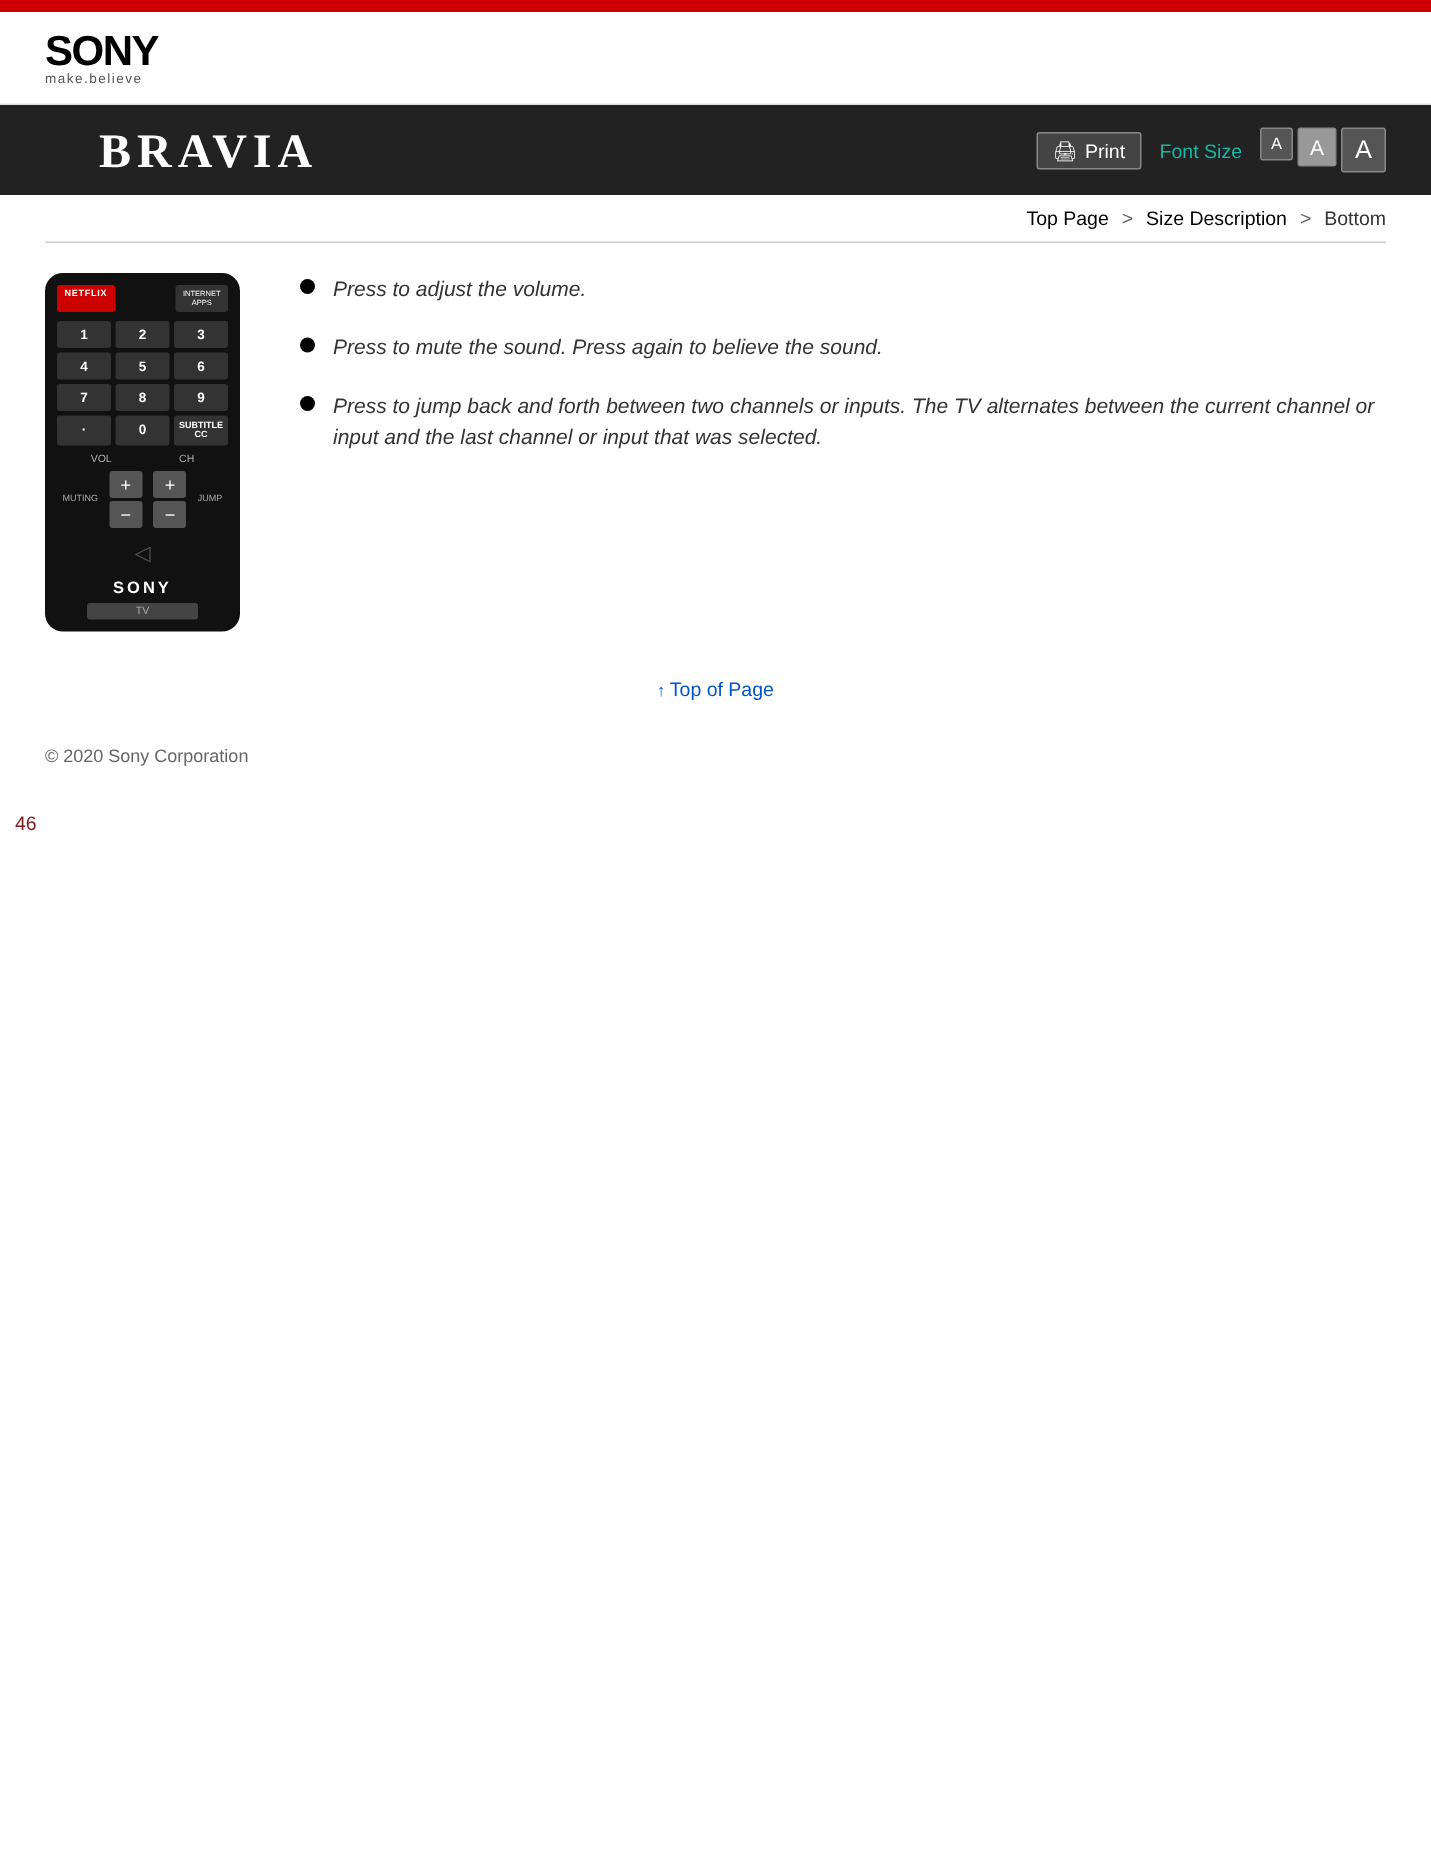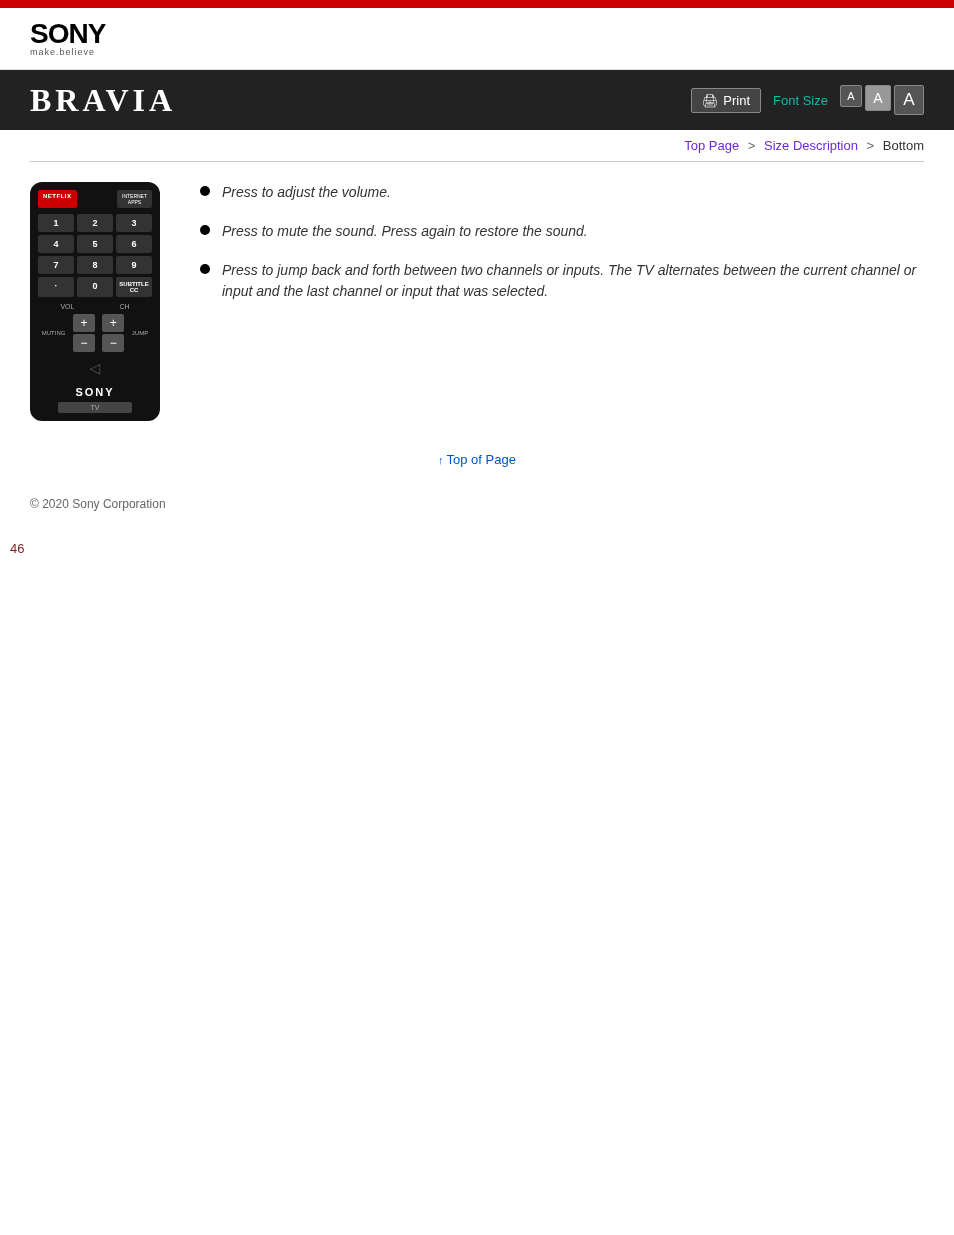--- a/index.html
+++ b/index.html
@@ -49,20 +49,21 @@
       justify-content: space-between;
       height: 60px;
     }
     .bravia-title {
       font-family: Georgia, serif;
       font-size: 32px;
       font-weight: bold;
       color: #fff;
       letter-spacing: 4px;
       text-transform: uppercase;
+      margin-left: 36px;
     }
     .toolbar-right {
       display: flex;
       align-items: center;
       gap: 12px;
     }
     .print-btn {
       display: flex;
       align-items: center;
       gap: 5px;
@@ -96,21 +97,21 @@
     .font-btn.medium { font-size: 14px; width: 26px; height: 26px; background: #999; }
     .font-btn.large { font-size: 17px; width: 30px; height: 30px; }
 
     
     .breadcrumb {
       text-align: right;
       padding: 8px 30px;
       font-size: 13px;
     }
     .breadcrumb a {
-      color: #6d28d9;
+      color: #000000;
       text-decoration: none;
     }
     .breadcrumb .separator {
       color: #666;
       margin: 0 5px;
     }
     .breadcrumb .current {
       color: #333;
     }
 
@@ -383,21 +384,21 @@
     </div>
   </div>
 
   <div class="description-list">
     <div class="desc-item">
       <div class="bullet"></div>
       <span class="desc-text">Press to adjust the volume.</span>
     </div>
     <div class="desc-item">
       <div class="bullet"></div>
-      <span class="desc-text">Press to mute the sound. Press again to restore the sound.</span>
+      <span class="desc-text">Press to mute the sound. Press again to believe the sound.</span>
     </div>
     <div class="desc-item">
       <div class="bullet"></div>
       <span class="desc-text">Press to jump back and forth between two channels or inputs. The TV alternates between the current channel or input and the last channel or input that was selected.</span>
     </div>
   </div>
 </div>
 
 <div class="top-of-page">
   <a href="#">

